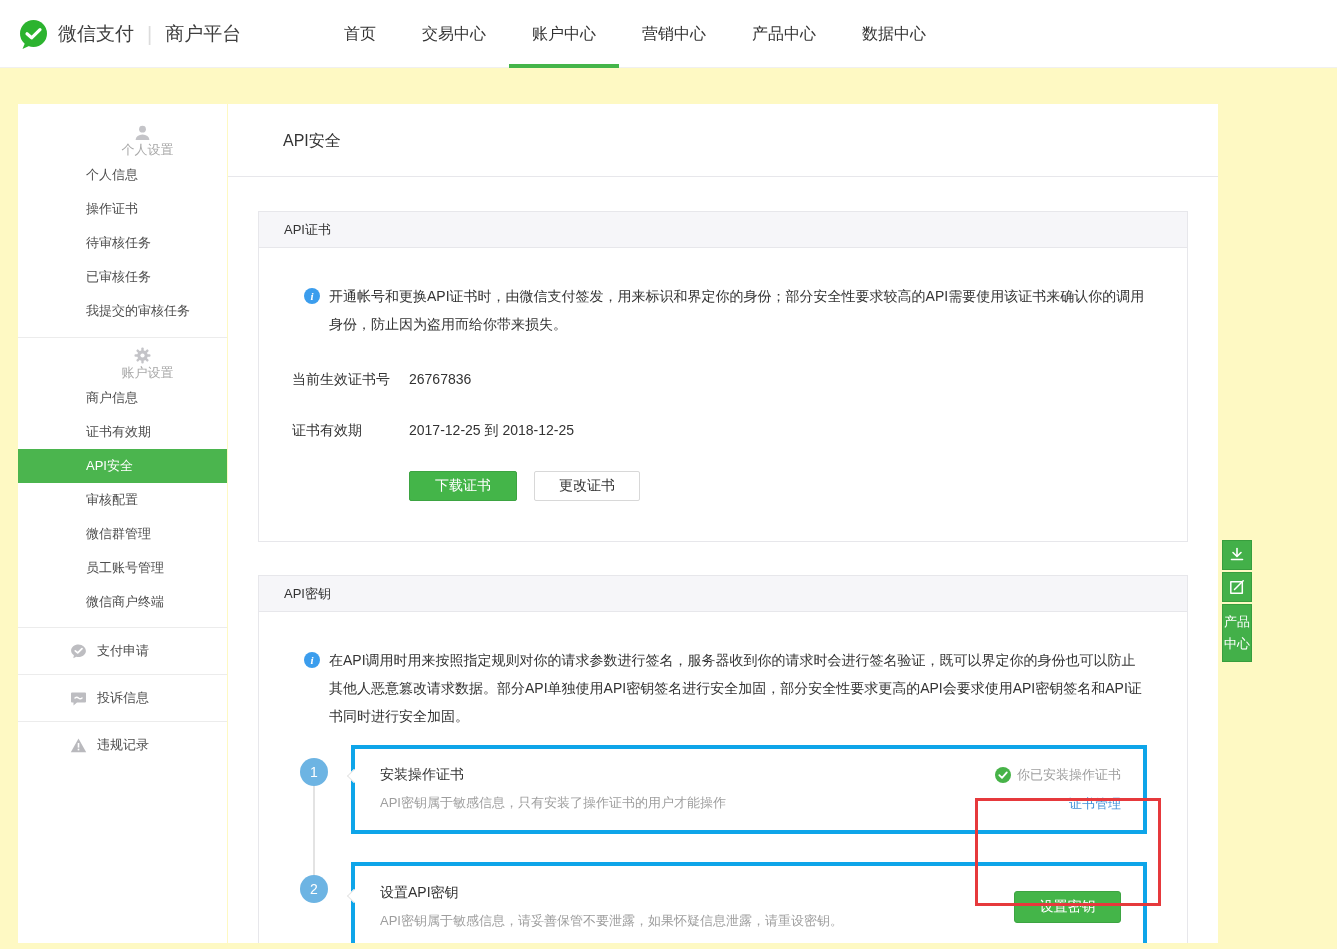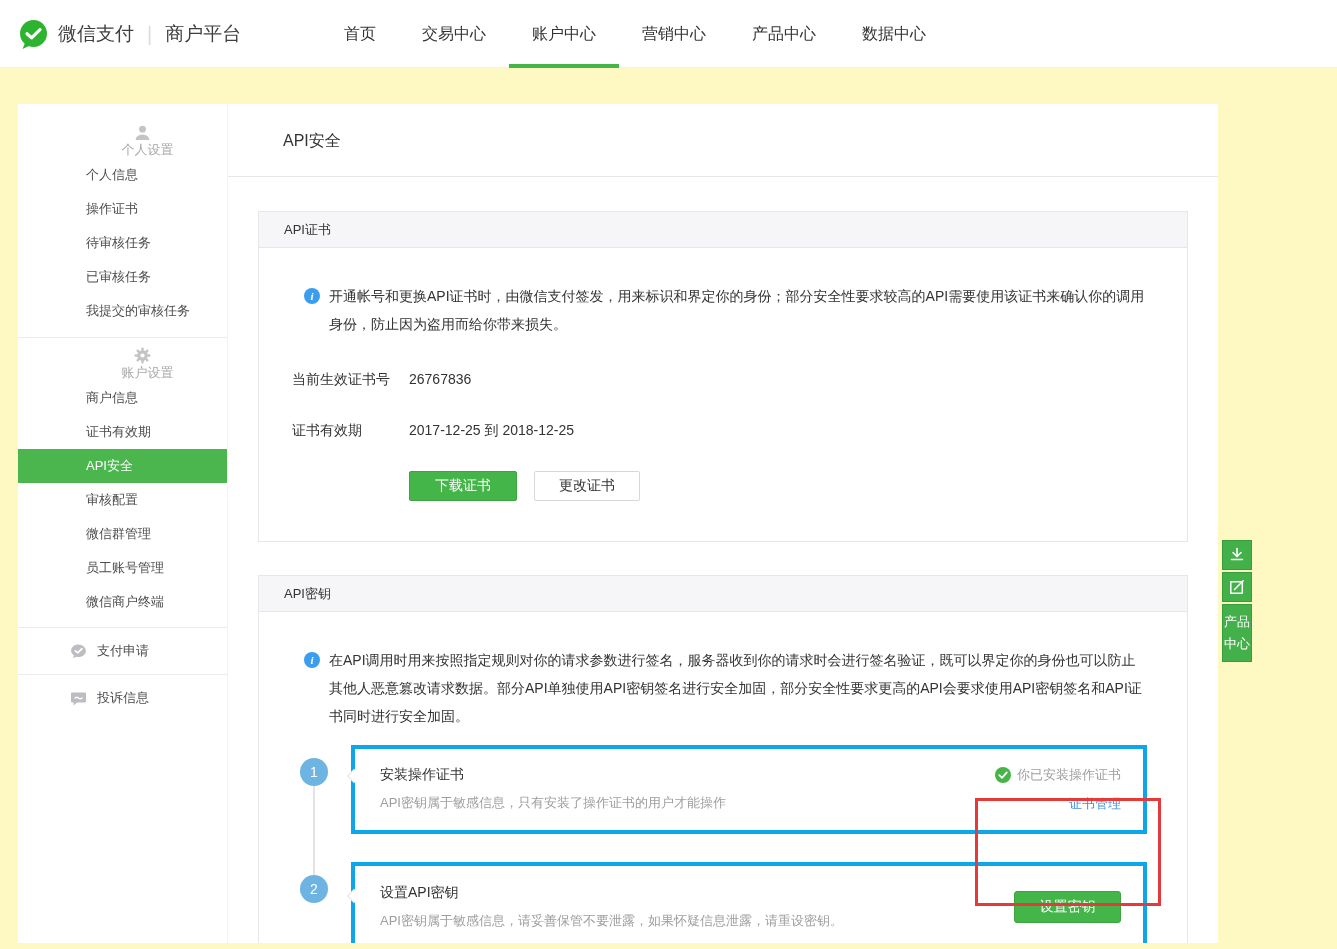--- a/index.html
+++ b/index.html
@@ -154,20 +154,30 @@
       <span>支付申请</span>
     </div>
     <div class="link-row">
       <span class="sicon">
         <svg width="17" height="17" viewBox="0 0 17 17">
           <path d="M2 2.5h13a1 1 0 0 1 1 1v8a1 1 0 0 1-1 1H7l-3.5 3v-3H2a1 1 0 0 1-1-1v-8a1 1 0 0 1 1-1z" fill="#bdbdc1"></path>
           <path d="M5 8 q1.8 -1.6 3.5 0 q1.8 1.6 3.5 0" fill="none" stroke="#fff" stroke-width="1.5" stroke-linecap="round"></path>
         </svg>
       </span>
       <span>投诉信息</span>
+    </div>
+    <div class="link-row">
+      <span class="sicon">
+        <svg width="17" height="17" viewBox="0 0 17 17">
+          <path d="M8.5 1.5 L16.2 15.2 H0.8 Z" fill="#b9b9bd"></path>
+          <rect x="7.7" y="6" width="1.6" height="4.6" fill="#fff"></rect>
+          <rect x="7.7" y="11.7" width="1.6" height="1.7" fill="#fff"></rect>
+        </svg>
+      </span>
+      <span>违规记录</span>
     </div>
   </div>
 
   <div class="main">
     <div class="title-bar">API安全</div>
     <div class="content">
 
       <div class="card">
         <div class="card-header">API证书</div>
         <div class="card-body">

